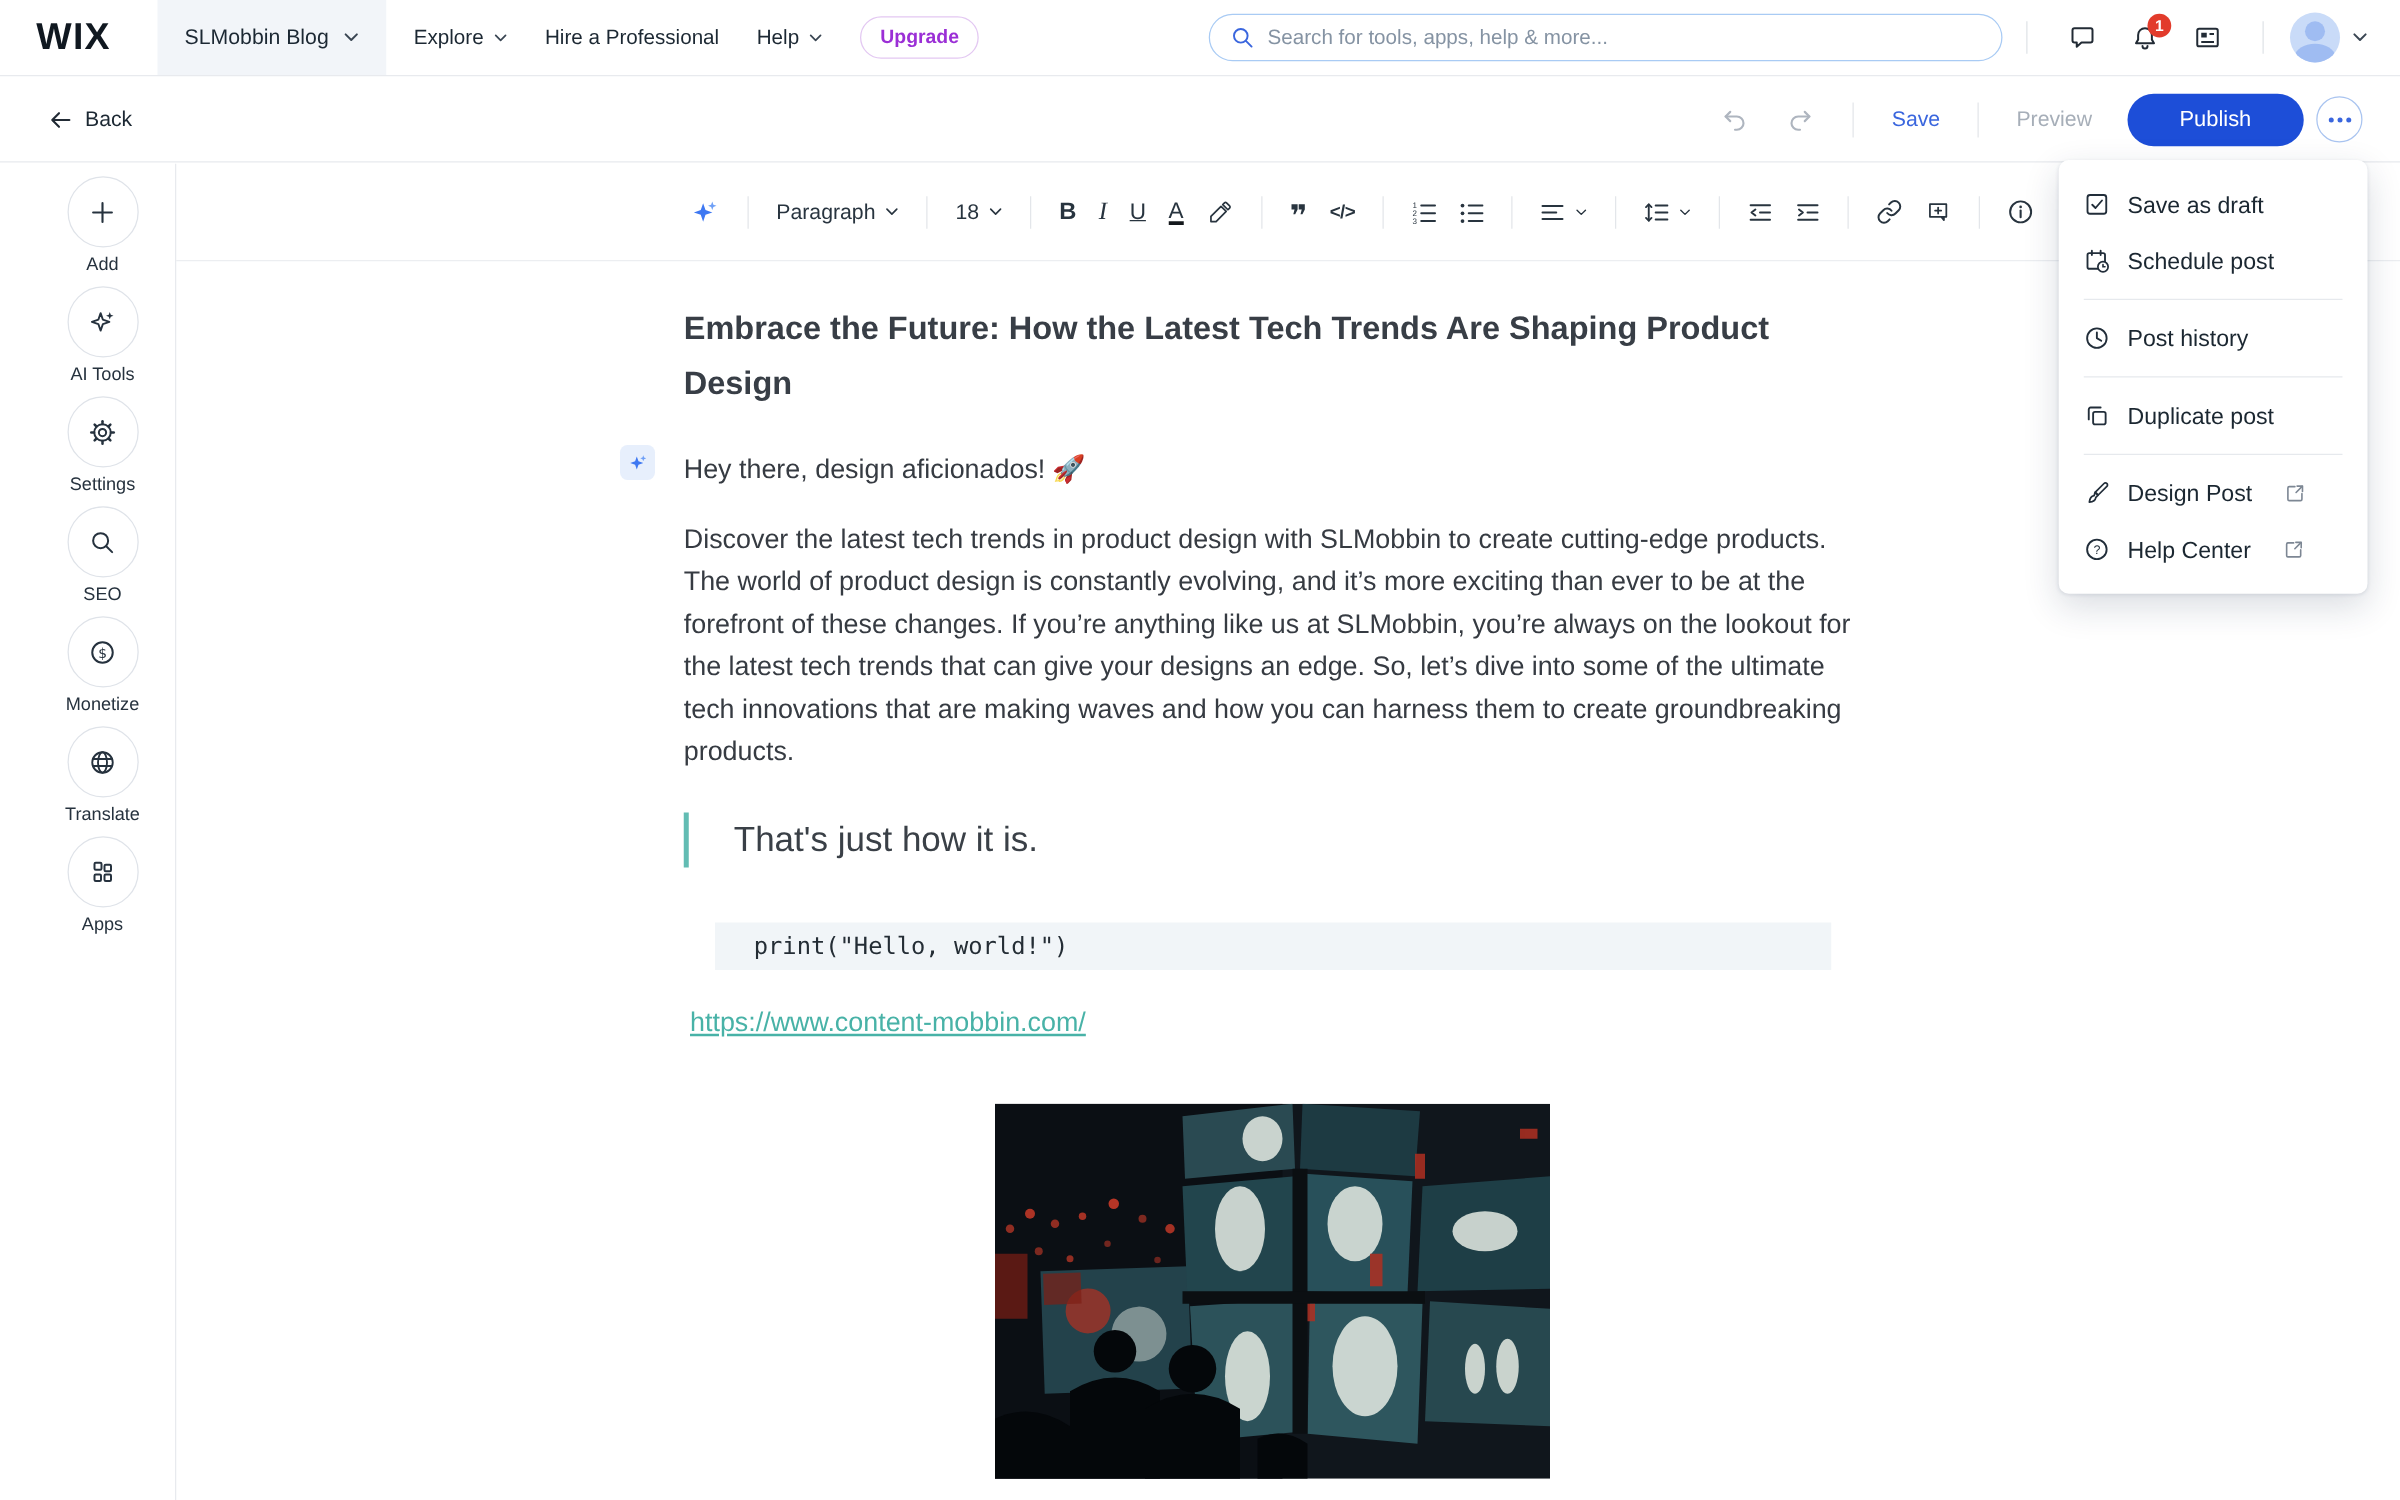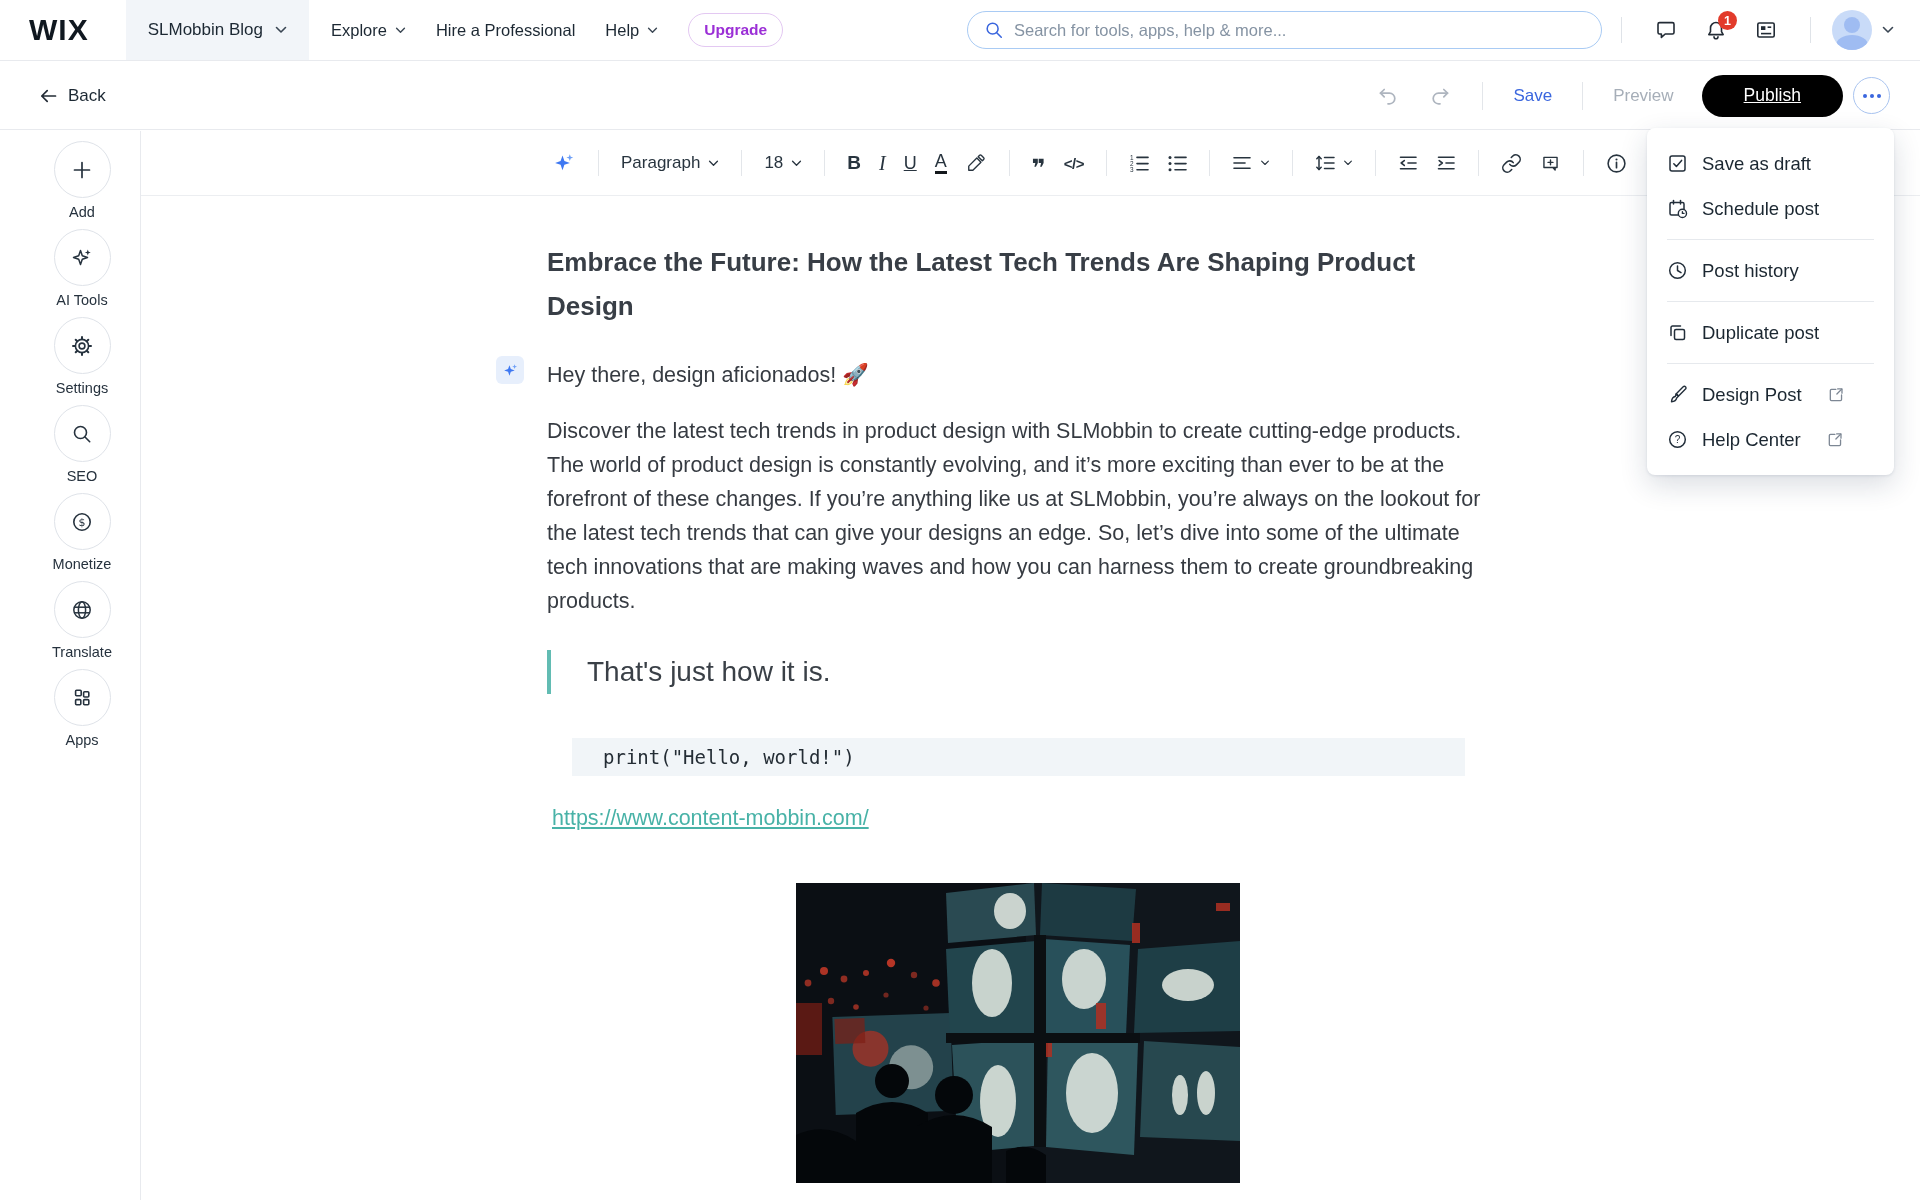--- a/index.html
+++ b/index.html
@@ -35,37 +35,37 @@
 
   
   .editor-bar { position:absolute; top:62px; left:0; right:0; height:68px; background:#fff;
     border-bottom:1px solid #E8EAEE; display:flex; align-items:center; padding:0 30px 0 38px; z-index:20; }
   .back-btn { display:flex; align-items:center; gap:10px; font-size:17px; color:#1C2833; }
   .eb-right { margin-left:auto; display:flex; align-items:center; }
   .history-btn { color:#AEB5BF; margin:0 14px; }
   .eb-div { width:1px; height:28px; background:#E3E6EA; margin:0 16px; }
   .save-btn { color:#3A66DE; font-size:17px; margin:0 14px; }
   .preview-btn { color:#A6AEB8; font-size:17px; margin:0 14px; }
-  .publish-btn { background:#000000; color:#fff; font-size:17.5px; border-radius:21px;
-    height:42px; padding:0 42px; margin:0 10px 0 14px;text-decoration:underline; }
+  .publish-btn { background:#1d4ed8; color:#fff; font-size:17.5px; border-radius:21px;
+    height:42px; padding:0 42px; margin:0 10px 0 14px; }
   .more-btn { width:37px; height:37px; border-radius:50%; border:1px solid #A9C4F0; display:flex;
     align-items:center; justify-content:center; gap:3px; }
   .more-btn i { width:4px; height:4px; border-radius:50%; background:#3A66DE; }
 
   
   .sidebar { position:absolute; top:131px; left:0; bottom:0; width:117px; background:#fff;
     border-right:1px solid #E8EAEE; display:flex; flex-direction:column; align-items:center;
     padding-top:10px; z-index:10;margin-left:24px; }
   .side-item { display:flex; flex-direction:column; align-items:center; margin-bottom:9px; }
   .side-circle { width:57px; height:57px; border-radius:50%; border:1px solid #DFE3E9; background:#fff;
     display:flex; align-items:center; justify-content:center; color:#26323E; }
   .side-label { font-size:14.5px; color:#26323E; margin-top:6px; }
 
   
-  .toolbar { position:absolute; top:131px; left:118px; right:0; height:65px; background:#fff;
+  .toolbar { position:absolute; top:131px; left:118px; right:0; height:78px; background:#fff;
     border-bottom:1px solid #ECEEF1; display:flex; align-items:center; padding-left:425px; z-index:5; }
   .t-div { width:1px; height:26px; background:#E3E6EA; margin:0 13px; flex:none; }
   .t-btn { display:flex; align-items:center; gap:8px; color:#28343F; margin:0 9px; flex:none; }
   .t-txt { font-size:17px; color:#28343F; }
   .g-bold { font-weight:800; font-size:19px; }
   .g-italic { font-family:"Liberation Serif",serif; font-style:italic; font-size:20px; }
   .g-under { font-size:18px; text-decoration:underline; }
   .g-color { font-size:18px; border-bottom:3px solid #14181C; line-height:1.05; }
   .g-quote { font-size:24px; font-weight:700; line-height:0.6; padding-top:10px; }
   .g-code { font-size:15px; font-weight:700; letter-spacing:-0.5px; }

